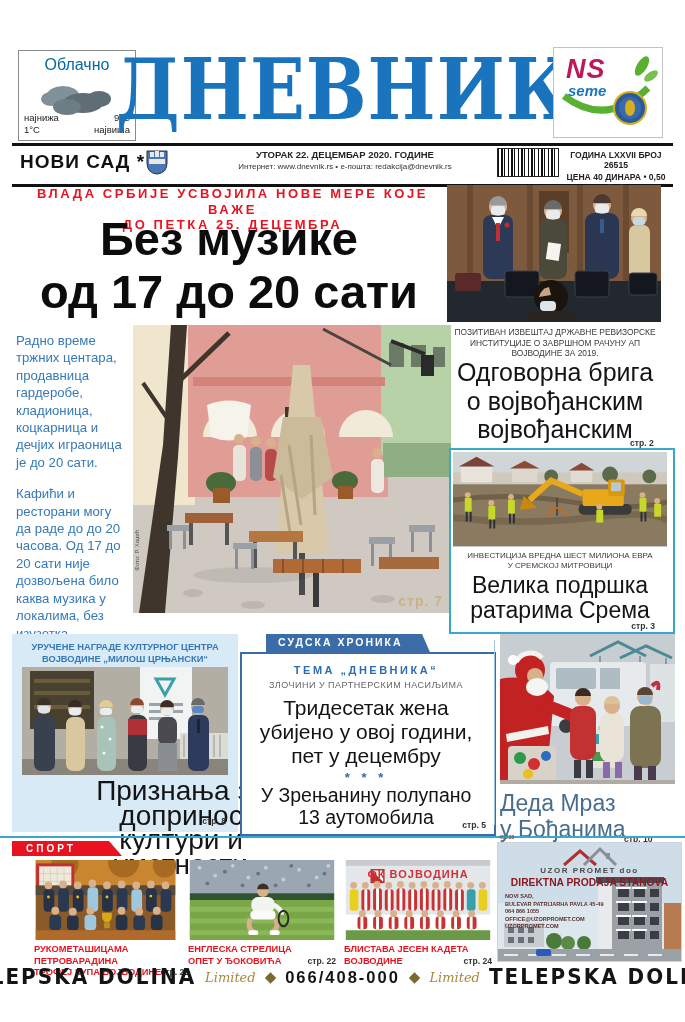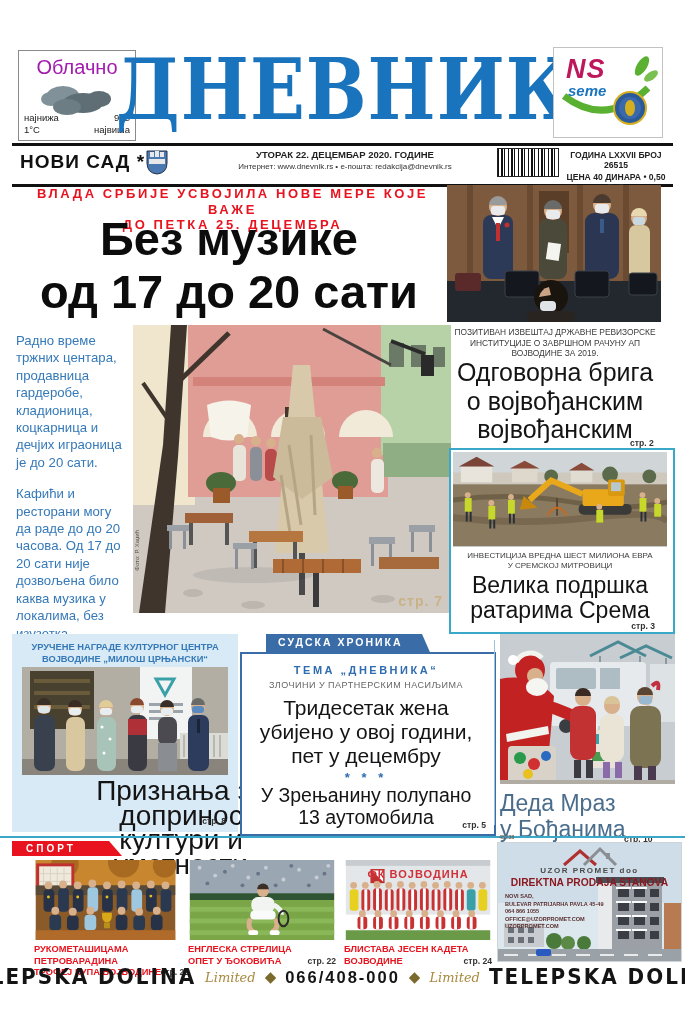--- a/index.html
+++ b/index.html
@@ -2,21 +2,21 @@
 <html><head>
 <meta charset="utf-8">
 <style>
   html,body{margin:0;padding:0;background:#ffffff;}
   #page{position:relative;width:685px;height:1022px;background:#fff;overflow:hidden;
         font-family:"Liberation Sans",sans-serif;color:#111;}
   .abs{position:absolute;}
 
   
   .weather{left:18px;top:50px;width:116px;height:89px;border:1px solid #8a8a8a;background:#fff;}
-  .weather .cond{position:absolute;top:5px;left:0;width:100%;text-align:center;font-size:20px;color:#a21caf;}
+  .weather .cond{position:absolute;top:5px;left:0;width:100%;text-align:center;font-size:16px;color:#0369a1;}
   .weather .lo{position:absolute;left:5px;bottom:4px;font-size:9.5px;color:#222;line-height:12px;}
   .weather .hi{position:absolute;right:5px;bottom:4px;font-size:9.5px;color:#222;line-height:12px;text-align:right;}
   .masthead{left:142px;top:36px;width:404px;height:104px;display:flex;align-items:center;justify-content:center;}
   .masthead span{font-family:"DejaVu Serif",serif;font-weight:bold;font-size:72px;color:#1a74bd;
                  letter-spacing:1px;transform:scaleY(1.18);white-space:nowrap;}
   .nsbox{left:553px;top:47px;width:108px;height:89px;border:1px solid #c2c2c2;background:#fff;}
   .ns-n{position:absolute;left:12px;top:6px;font-size:27px;font-weight:bold;color:#be185d;letter-spacing:1px;font-style:italic;}
   .ns-s{position:absolute;left:14px;top:34px;font-size:15px;font-weight:bold;color:#1a74bd;font-style:italic;}
 
   .infobar{left:12px;top:143px;width:661px;height:38px;border-top:3px solid #111;border-bottom:3px solid #111;}

